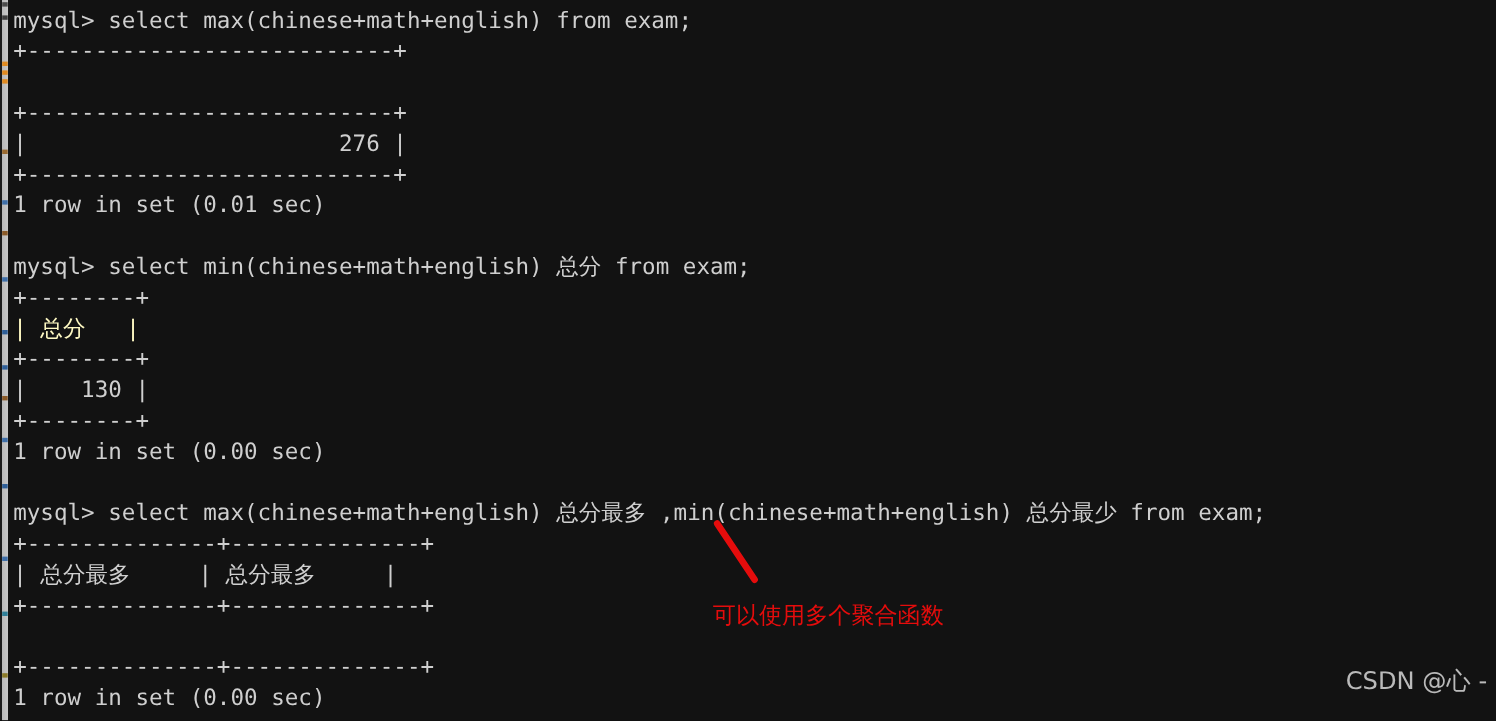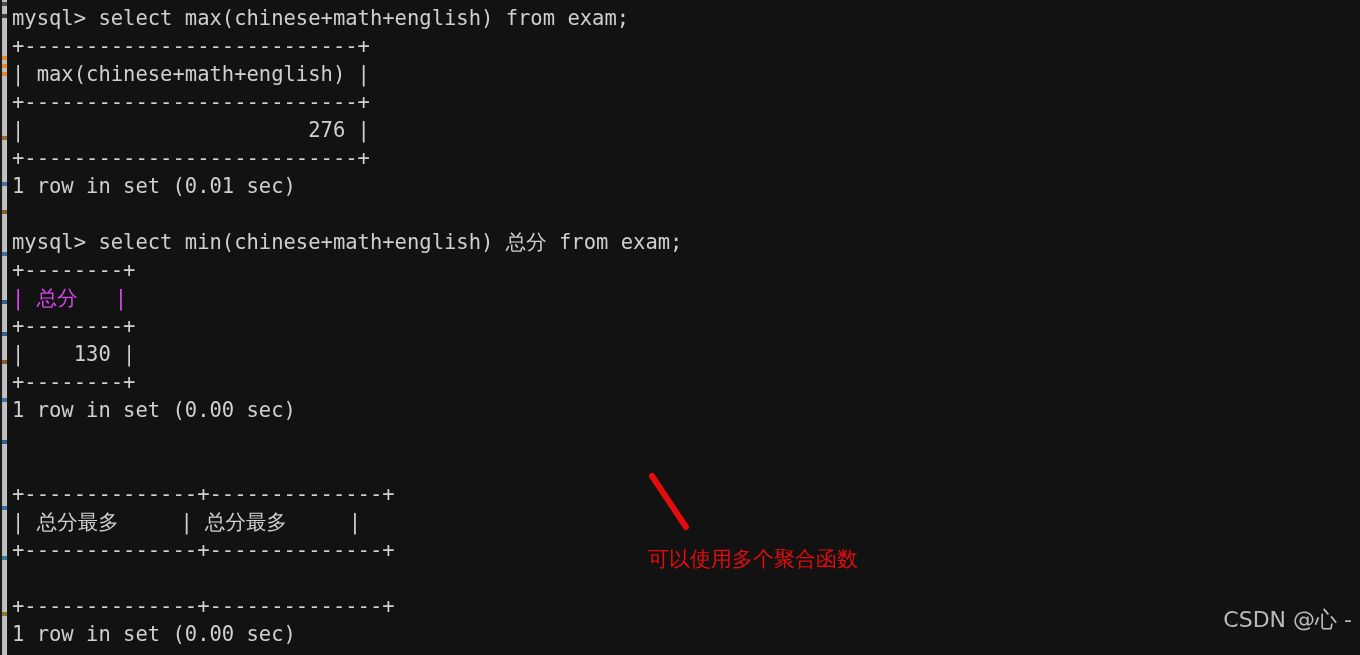--- a/index.html
+++ b/index.html
@@ -107,34 +107,34 @@
     <div class="fleck" style="top:440px; background:#2f5f98"></div>
     <div class="fleck" style="top:506px; background:#3f6fa8"></div>
     <div class="fleck" style="top:556px; background:#2f7f98"></div>
     <div class="fleck" style="top:612px; background:#8a7a28"></div>
   </div>
 
   <div id="term">
 
     <div class="line" style="top: 6px; color: rgb(207, 207, 207);">mysql&gt; select max(chinese+math+english) from exam;</div>
     <div class="line" style="top: 34px; color: rgb(207, 207, 207);">+---------------------------+</div>
-    <div class="line" style="top: 62px; color: rgb(207, 207, 207);">| max(chinese+math+english) |</div>
     <div class="line" style="top: 90px; color: rgb(207, 207, 207);">+---------------------------+</div>
     <div class="line" style="top: 118px; color: rgb(207, 207, 207);">|                       276 |</div>
     <div class="line" style="top: 146px; color: rgb(207, 207, 207);">+---------------------------+</div>
     <div class="line" style="top: 174px; color: rgb(207, 207, 207);">1 row in set (0.01 sec)</div>
 
     <div class="line" style="top: 230px; color: rgb(207, 207, 207);">mysql&gt; select min(chinese+math+english) 总分 from exam;</div>
     <div class="line" style="top: 258px; color: rgb(207, 207, 207);">+--------+</div>
-    <div class="line" style="top: 286px; color: #d946ef;">| 总分   |</div>
+    <div class="line" style="top: 286px; color: #fef9c3;">| 总分   |</div>
     <div class="line" style="top: 314px; color: rgb(207, 207, 207);">+--------+</div>
     <div class="line" style="top: 342px; color: rgb(207, 207, 207);">|    130 |</div>
     <div class="line" style="top: 370px; color: rgb(207, 207, 207);">+--------+</div>
     <div class="line" style="top: 398px; color: rgb(207, 207, 207);">1 row in set (0.00 sec)</div>
 
+    <div class="line" style="top: 454px; color: rgb(207, 207, 207);">mysql&gt; select max(chinese+math+english) 总分最多 ,min(chinese+math+english) 总分最少 from exam;</div>
     <div class="line" style="top: 482px; color: rgb(207, 207, 207);">+--------------+--------------+</div>
     <div class="line" style="top: 510px; color: rgb(207, 207, 207);">| 总分最多     | 总分最多     |</div>
     <div class="line" style="top: 538px; color: rgb(207, 207, 207);">+--------------+--------------+</div>
     <div class="line" style="top: 594px; color: rgb(207, 207, 207);">+--------------+--------------+</div>
     <div class="line" style="top: 622px; color: rgb(207, 207, 207);">1 row in set (0.00 sec)</div>
 
   </div>
 
   <svg id="annot-line" viewBox="0 0 1360 655">
     <line id="annot-seg" x1="686" y1="527" x2="652" y2="476" stroke="#e50c0c" stroke-width="6" stroke-linecap="round"></line>

